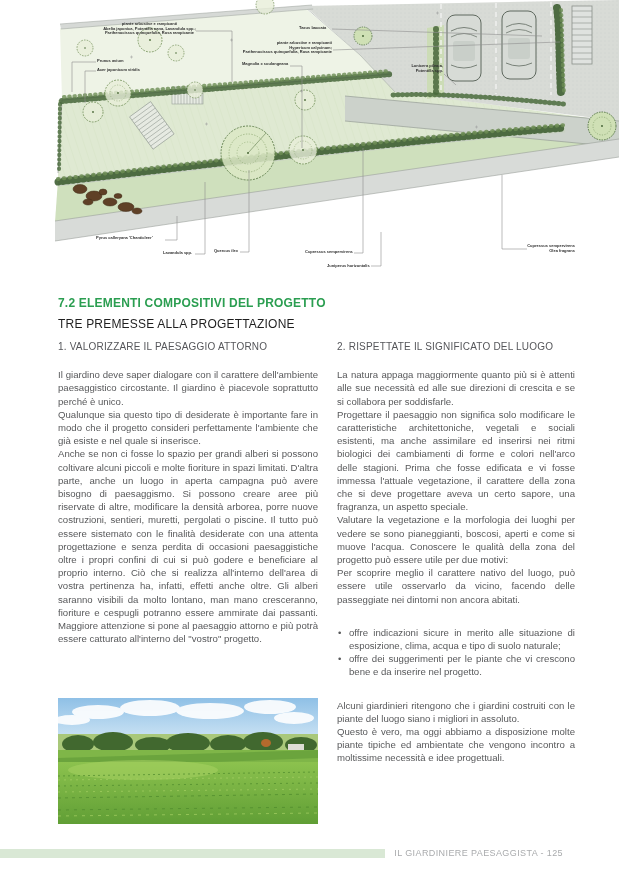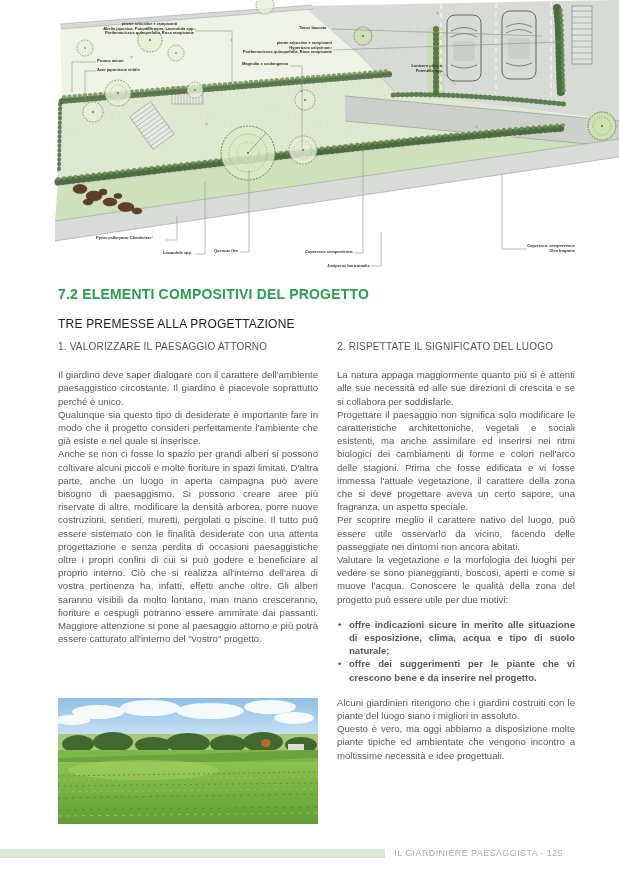--- a/index.html
+++ b/index.html
@@ -20,32 +20,32 @@
   .pl-5{left:242px;top:61px;}
   .pl-6{left:243px;top:63px;width:200px;}
   .pl-7{left:96px;top:235px;}
   .pl-8{left:163px;top:250px;}
   .pl-9{left:214px;top:248px;}
   .pl-10{left:305px;top:249px;}
   .pl-11{left:327px;top:263px;}
   .pl-12{left:375px;top:243px;width:200px;}
 
   
-  #section-heading{position:absolute;left:58px;top:277px;font-size:14px;font-weight:bold;
+  #section-heading{position:absolute;left:58px;top:288px;font-size:12px;font-weight:bold;
                    color:#2b9e51;letter-spacing:.2px;}
   #subsection-heading{position:absolute;left:58px;top:307px;font-size:12px;font-weight:normal;
                       color:#1f1f1f;letter-spacing:.2px;}
 
   
   .col{position:absolute;top:340px;font-size:9.6px;line-height:13.2px;color:#58595b;}
   #col-left{left:58px;width:260px;}
   #col-right{left:337px;width:238px;}
   .col h3{margin:0 0 15px 0;font-size:10px;font-weight:normal;color:#55565a;letter-spacing:.2px;}
   .col p{margin:0;text-align:justify;}
-  .col ul{margin:12px 0;padding:0 0 0 12px;list-style:none;font-weight:bold;}
+  .col ul{margin:20px 0;padding:0 0 0 12px;list-style:none;}
   .col li{position:relative;text-align:justify;}
   .col li::before{content:"\2022";position:absolute;left:-11px;top:0;color:#58595b;}
 
   
   #photo{position:absolute;left:58px;top:698px;width:260px;height:126px;}
 
   
   #footer-bar{position:absolute;left:0;top:849px;width:385px;height:9px;background:#d9e8d5;}
   #footer-text{position:absolute;right:56px;top:848px;font-size:9px;color:#a9abad;letter-spacing:.4px;text-align:center;}
 </style>
@@ -266,22 +266,22 @@
     <h3>1. VALORIZZARE IL PAESAGGIO ATTORNO</h3>
     <p>Il giardino deve saper dialogare con il carattere dell'ambiente paesaggistico circostante. Il giardino è piacevole soprattutto perché è unico.</p>
     <p>Qualunque sia questo tipo di desiderate è importante fare in modo che il progetto consideri perfettamente l'ambiente che già esiste e nel quale si inserisce.</p>
     <p>Anche se non ci fosse lo spazio per grandi alberi si possono coltivare alcuni piccoli e molte fioriture in spazi limitati. D'altra parte, anche un luogo in aperta campagna può avere bisogno di paesaggismo. Si possono creare aree più riservate di altre, modificare la densità arborea, porre nuove costruzioni, sentieri, muretti, pergolati o piscine. Il tutto può essere sistemato con le finalità desiderate con una attenta progettazione e senza perdita di occasioni paesaggistiche oltre i propri confini di cui si può godere e beneficiare al proprio interno. Ciò che si realizza all'interno dell'area di vostra pertinenza ha, infatti, effetti anche oltre. Gli alberi saranno visibili da molto lontano, man mano cresceranno, fioriture e cespugli potranno essere ammirate dai passanti. Maggiore attenzione si pone al paesaggio attorno e più potrà essere catturato all'interno del "vostro" progetto.</p>
   </div>
 
   <div id="col-right" class="col">
     <h3>2. RISPETTATE IL SIGNIFICATO DEL LUOGO</h3>
     <p>La natura appaga maggiormente quanto più si è attenti alle sue necessità ed alle sue direzioni di crescita e se si collabora per soddisfarle.</p>
     <p>Progettare il paesaggio non significa solo modificare le caratteristiche architettoniche, vegetali e sociali esistenti, ma anche assimilare ed inserirsi nei ritmi biologici dei cambiamenti di forme e colori nell'arco delle stagioni. Prima che fosse edificata e vi fosse immessa l'attuale vegetazione, il carattere della zona che si deve progettare aveva un certo sapore, una fragranza, un aspetto speciale.</p>
+    <p>Valutare la vegetazione e la morfologia dei luoghi per vedere se sono pianeggianti, boscosi, aperti e come si muove l'acqua. Conoscere le qualità della zona del progetto può essere utile per due motivi:</p>
     <p>Per scoprire meglio il carattere nativo del luogo, può essere utile osservarlo da vicino, facendo delle passeggiate nei dintorni non ancora abitati.</p>
-    <p>Valutare la vegetazione e la morfologia dei luoghi per vedere se sono pianeggianti, boscosi, aperti e come si muove l'acqua. Conoscere le qualità della zona del progetto può essere utile per due motivi:</p>
     <ul>
       <li>offre indicazioni sicure in merito alle situazione di esposizione, clima, acqua e tipo di suolo naturale;</li>
       <li>offre dei suggerimenti per le piante che vi crescono bene e da inserire nel progetto.</li>
     </ul>
     <p>Alcuni giardinieri ritengono che i giardini costruiti con le piante del luogo siano i migliori in assoluto.</p>
     <p>Questo è vero, ma oggi abbiamo a disposizione molte piante tipiche ed ambientate che vengono incontro a moltissime necessità e idee progettuali.</p>
   </div>
 
   <svg id="photo" viewBox="0 0 260 126">
     <defs>

